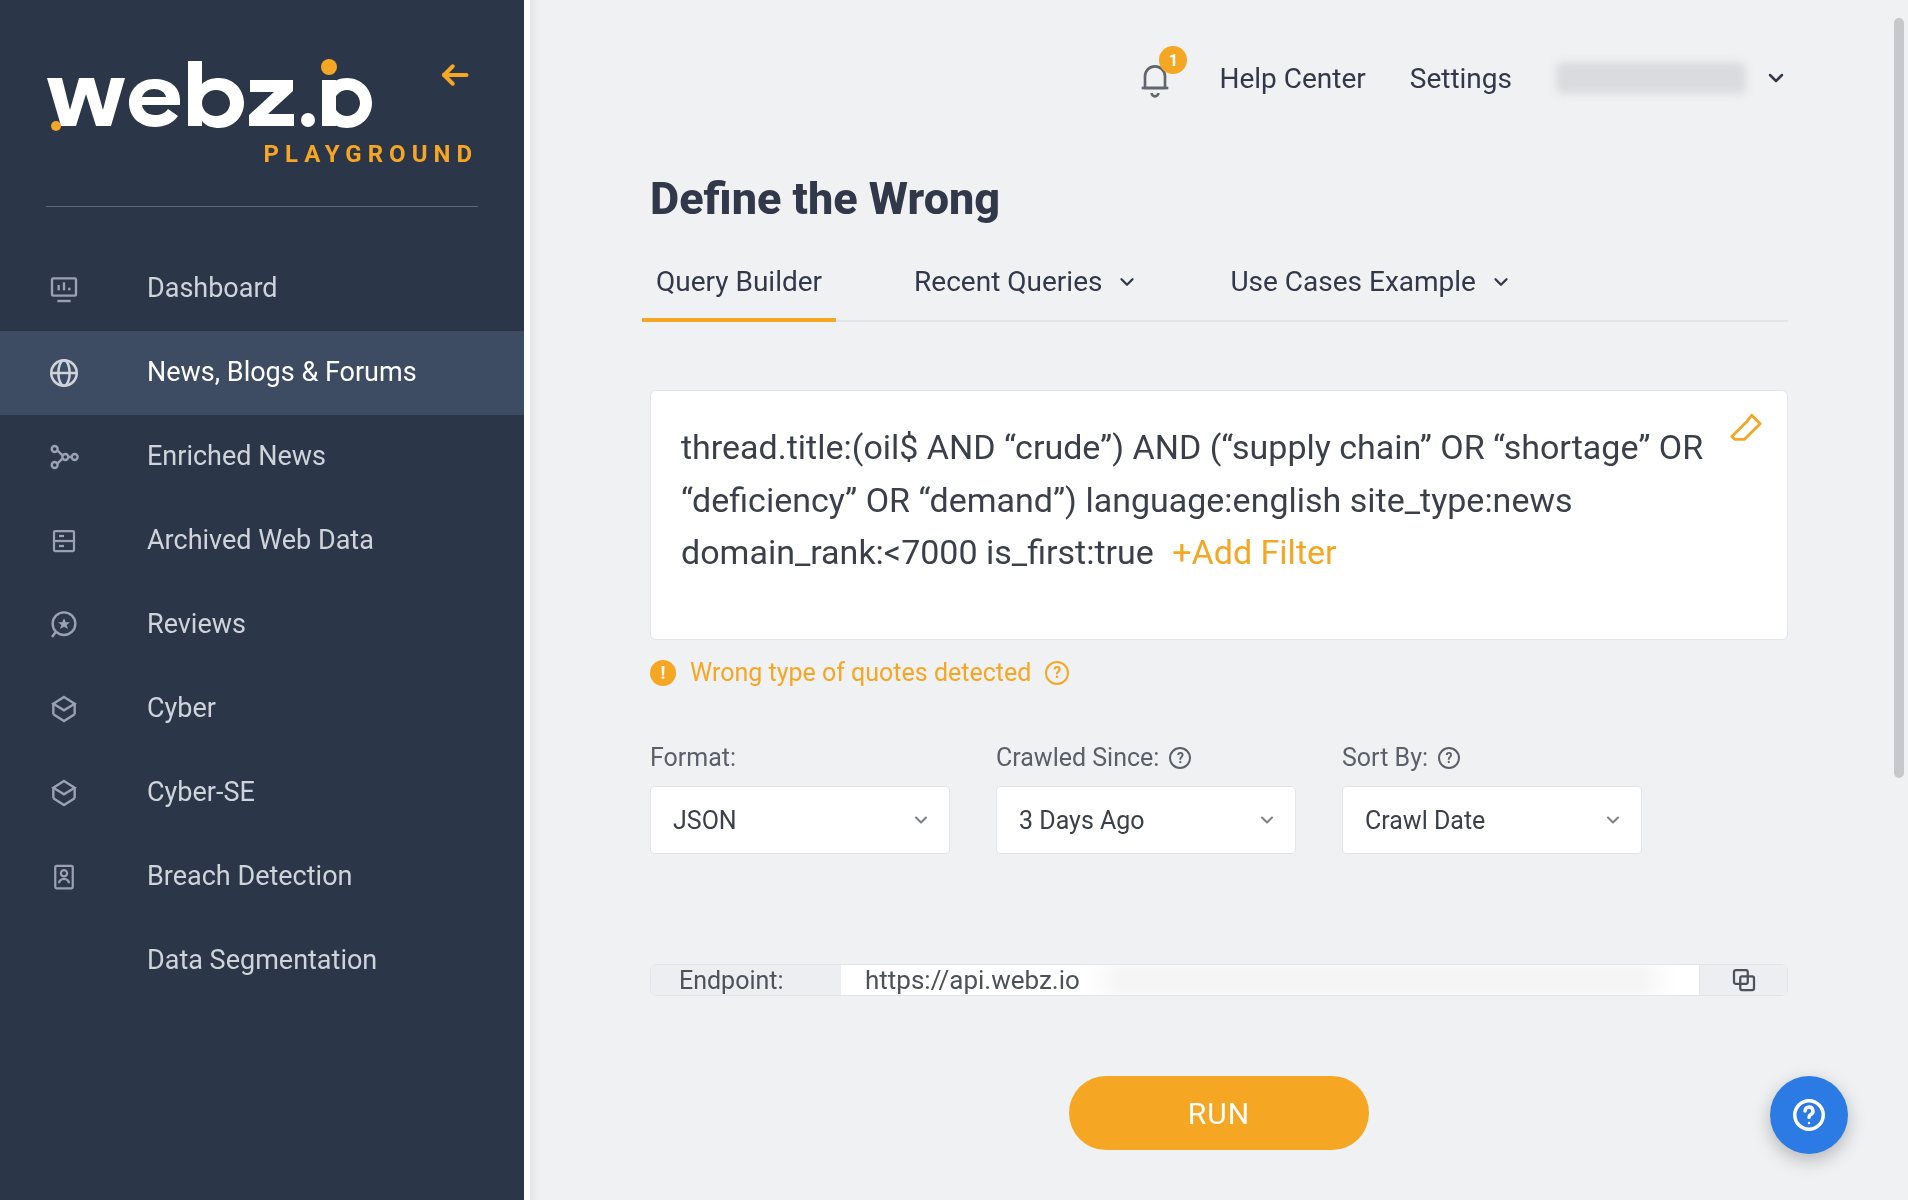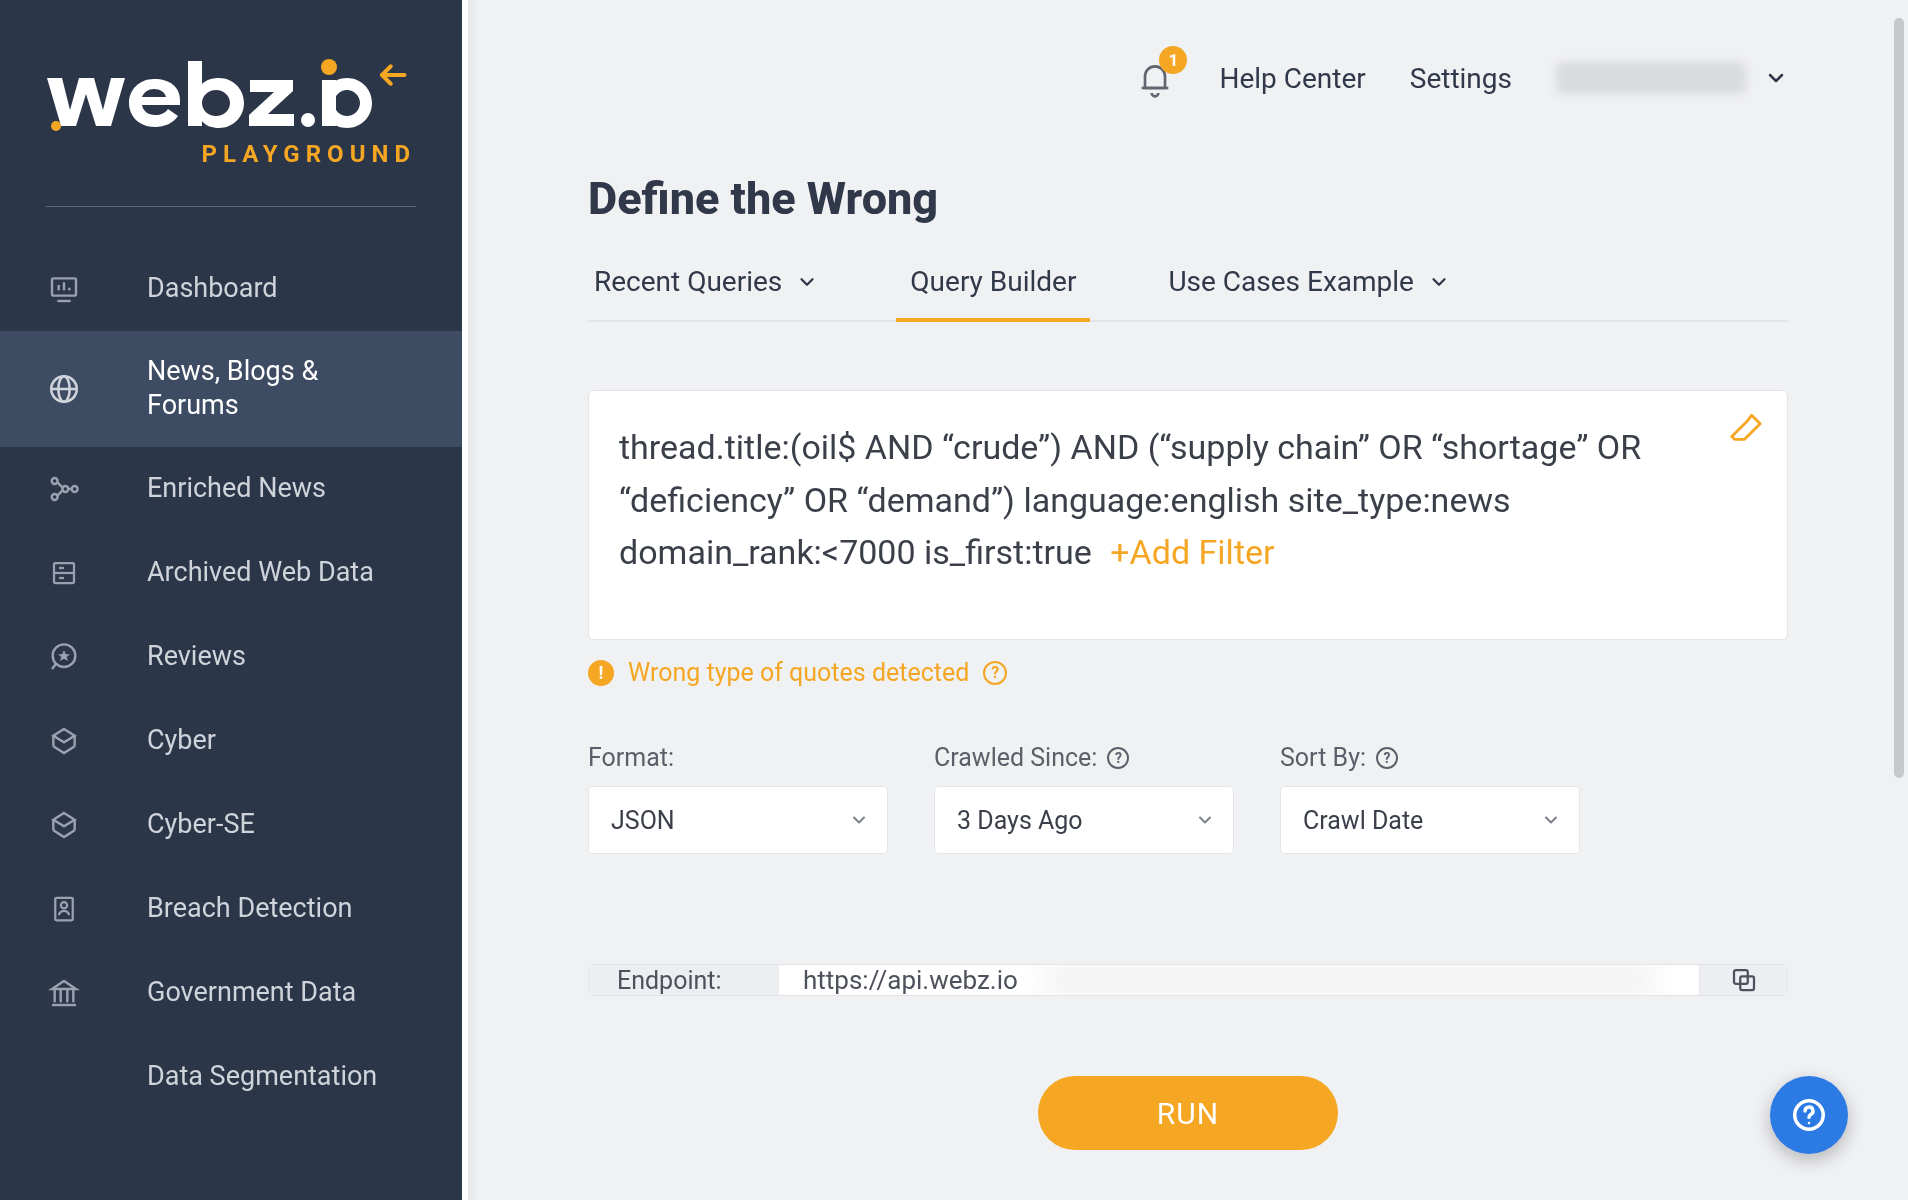--- a/index.html
+++ b/index.html
@@ -14,21 +14,21 @@
   --white:#ffffff;
   --blue-help:#2c7be5;
 }
 *{box-sizing:border-box;margin:0;padding:0;font-family:-apple-system,BlinkMacSystemFont,"Segoe UI",Roboto,Helvetica,Arial,sans-serif;}
 html,body{width:100%;height:100%;}
 body{background:#ffffff;overflow:hidden;}
 
 .app{display:flex;width:1908px;height:1200px;transform-origin:top left;background:var(--bg);}
 
 
-.sidebar{width:462px;background:var(--sidebar);color:#fff;flex-shrink:0;display:flex;flex-direction:column;}
+.sidebar{width:524px;background:var(--sidebar);color:#fff;flex-shrink:0;display:flex;flex-direction:column;}
 .sidebar-header{padding:54px 46px 22px 46px;position:relative;}
 .collapse-arrow{position:absolute;top:60px;right:52px;color:var(--accent);cursor:pointer;}
 .logo{color:#fff;}
 .logo-sub{color:var(--accent);font-size:24px;font-weight:700;letter-spacing:6px;text-align:right;margin-top:4px;}
 .divider{height:1px;background:rgba(255,255,255,0.25);margin:16px 46px 40px 46px;}
 
 .nav{display:flex;flex-direction:column;}
 .nav-item{display:flex;align-items:center;gap:34px;padding:24px 46px;color:#cfd3da;font-size:27px;cursor:pointer;}
 .nav-item.active{background:var(--sidebar-active);color:#fff;}
 .nav-icon{width:36px;height:36px;flex-shrink:0;display:flex;align-items:center;justify-content:center;color:#9aa2b1;}
@@ -200,33 +200,20 @@
         <span class="nav-icon">
           <svg width="30" height="32" viewBox="0 0 24 24" fill="none" stroke="currentColor" stroke-width="1.8">
               <rect x="5" y="3" width="14" height="18" rx="1"></rect>
               <circle cx="12" cy="9" r="2.5"></circle>
               <path d="M8 17c0-2 2-3.5 4-3.5s4 1.5 4 3.5"></path>
             </svg>
         </span>
         <span class="nav-label">Breach Detection</span>
       </div>
       <div class="nav-item">
-        <span class="nav-icon">
-          <svg width="32" height="32" viewBox="0 0 24 24" fill="none" stroke="currentColor" stroke-width="1.8">
-              <polygon points="3 9 12 3 21 9"></polygon>
-              <line x1="5" y1="9" x2="5" y2="19"></line>
-              <line x1="9.5" y1="9" x2="9.5" y2="19"></line>
-              <line x1="14.5" y1="9" x2="14.5" y2="19"></line>
-              <line x1="19" y1="9" x2="19" y2="19"></line>
-              <line x1="3" y1="21" x2="21" y2="21"></line>
-            </svg>
-        </span>
-        <span class="nav-label">Government Data</span>
-      </div>
-      <div class="nav-item">
         <span class="nav-icon"></span>
         <span class="nav-label">Data Segmentation</span>
       </div>
     </nav>
   </aside>
 
   <main class="main">
     <div class="gutter-shadow"></div>
     <div class="scroll-thumb"></div>
     <div class="main-scroll">
@@ -247,28 +234,28 @@
           <svg width="24" height="24" viewBox="0 0 24 24" fill="none" stroke="#30384a" stroke-width="2.5" stroke-linecap="round" stroke-linejoin="round">
               <polyline points="6 9 12 15 18 9"></polyline>
             </svg>
         </span>
       </div>
 
       <div class="content">
         <h1 class="page-title">Define the Wrong</h1>
 
         <div class="tabs">
+          <div class="tab active">
+            <span>Query Builder</span>
+          </div>
           <div class="tab">
             <span>Recent Queries</span>
             <svg width="22" height="22" viewBox="0 0 24 24" fill="none" stroke="#30384a" stroke-width="2.5" stroke-linecap="round" stroke-linejoin="round">
                 <polyline points="6 9 12 15 18 9"></polyline>
               </svg>
-          </div>
-          <div class="tab active">
-            <span>Query Builder</span>
           </div>
           <div class="tab">
             <span>Use Cases Example</span>
             <svg width="22" height="22" viewBox="0 0 24 24" fill="none" stroke="#30384a" stroke-width="2.5" stroke-linecap="round" stroke-linejoin="round">
                 <polyline points="6 9 12 15 18 9"></polyline>
               </svg>
           </div>
         </div>
 
         <div class="query-box">

